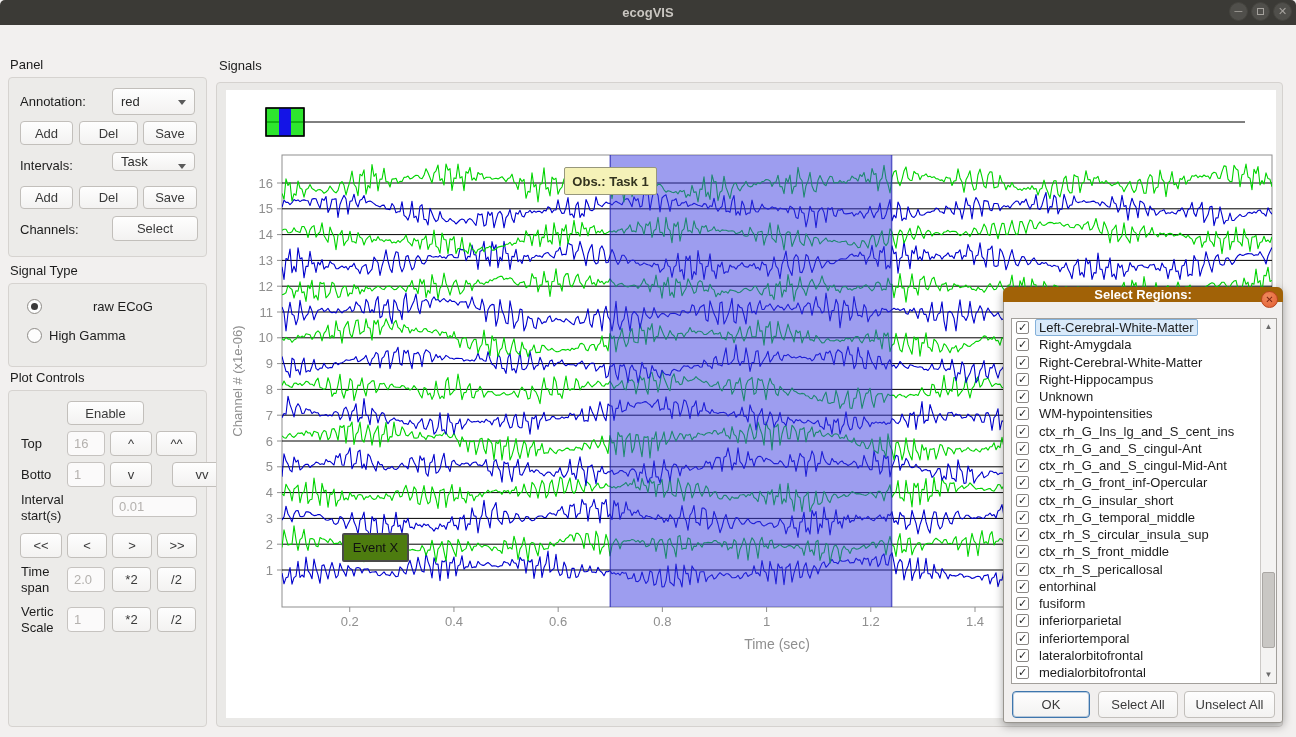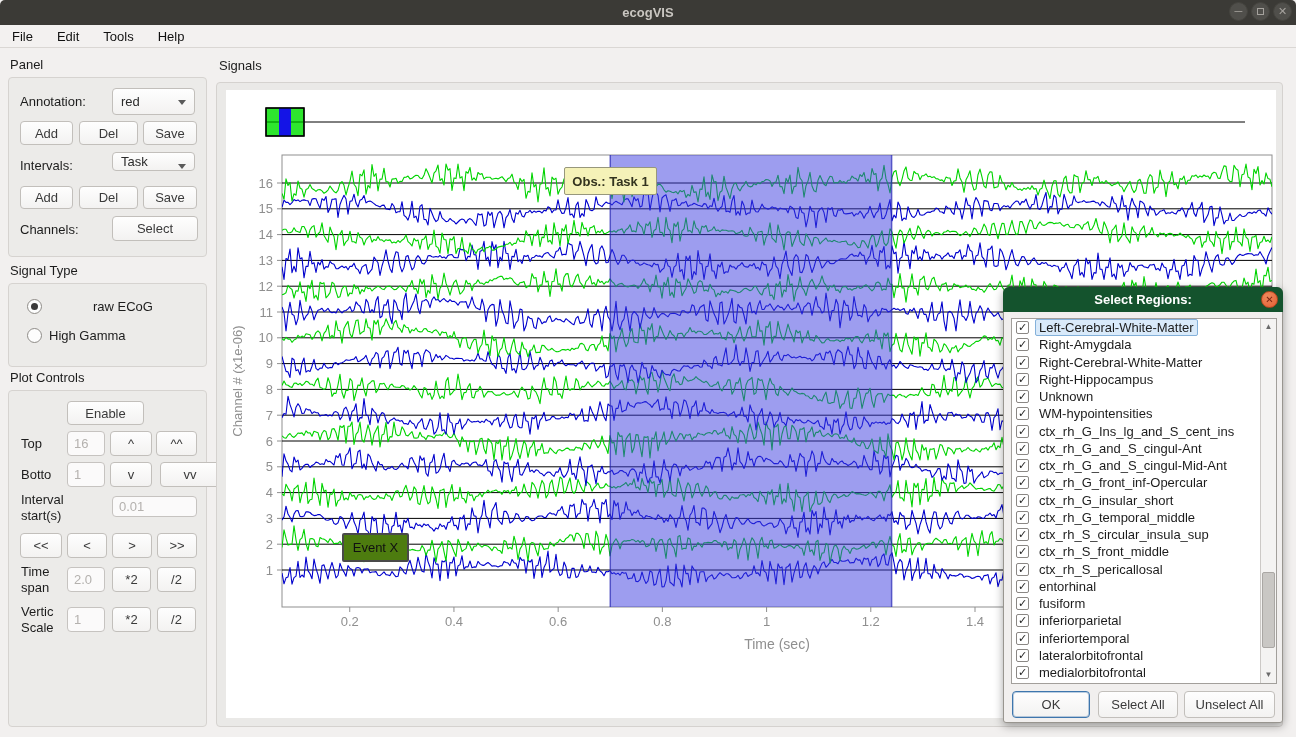--- a/index.html
+++ b/index.html
@@ -45,21 +45,21 @@
 
   .tooltip { position:absolute; left:564px; top:167px; width:93px; height:28px; background:#f5f2b8;
              border:1px solid #97977c; border-radius:2px; display:flex; align-items:center; justify-content:center;
              color:#33331f; font-weight:600; }
   .eventbox { position:absolute; left:342px; top:533px; width:67px; height:29px; background:#4d7c0f;
               border:2px solid #4a4a4a; border-radius:2px; display:flex; align-items:center; justify-content:center; color:#111; }
 
   
   .dialog { position:absolute; left:1003px; top:287px; width:280px; height:436px; background:#f1efee;
             border:1px solid #98958f; border-radius:6px 6px 3px 3px; box-shadow:0 3px 10px rgba(0,0,0,.35); }
-  .dialog-title { position:absolute; left:-1px; top:-1px; width:280px; height:25px; background:#14532d;
+  .dialog-title { position:absolute; left:-1px; top:-1px; width:280px; height:15px; background:#a16207;
                   border-radius:6px 6px 0 0; display:flex; align-items:center; justify-content:center;
                   color:#ffffff; font-weight:bold; }
   .dialog-close { position:absolute; right:5px; top:4px; width:17px; height:17px; border-radius:50%;
                   background:radial-gradient(circle at 35% 30%, #f08a5c, #e25e33); border:1px solid #b8451f;
                   color:#7d2310; font-size:10px; font-weight:bold; display:flex; align-items:center; justify-content:center; }
   .listbox { position:absolute; left:7px; top:30px; width:266px; height:366px; background:#ffffff;
              border:1px solid #a29f9b; overflow:hidden; }
   .lrow { height:17.25px; display:flex; align-items:center; position:relative; padding-left:4px; }
   .lrow .cb { width:13px; height:13px; border:1px solid #8a8784; background:#fff; border-radius:2px;
               font-size:11px; line-height:11px; font-weight:bold; color:#222; text-align:center; margin-right:7px; flex:0 0 13px; }
@@ -79,26 +79,20 @@
     <span class="title">ecogVIS</span>
     <div class="winbtns">
       <span class="winbtn">─</span>
       <span class="winbtn">
           <span class="sq"></span>
         </span>
       <span class="winbtn">✕</span>
     </div>
   </div>
 
-  <div class="menubar">
-    <span class="menuitem">File</span>
-    <span class="menuitem">Edit</span>
-    <span class="menuitem">Tools</span>
-    <span class="menuitem">Help</span>
-  </div>
 
   <div class="heading" style="left:10px;top:57px;">Panel</div>
   <div class="groupbox" style="left:8px;top:77px;width:199px;height:180px;"></div>
 
   <div class="lbl" style="left:20px;top:94px;">Annotation:</div>
   <div class="combo" style="left:112px;top:88px;width:83px;height:27px;">
     <span>red</span>
     <span class="arrow"></span>
   </div>
   <div class="btn" style="left:20px;top:121px;width:53px;height:24px;">Add</div>
@@ -129,21 +123,21 @@
   <div class="btn" style="left:67px;top:401px;width:77px;height:24px;">Enable</div>
 
   <div class="lbl" style="left:21px;top:436px;">Top</div>
   <div class="field" style="left:67px;top:431px;width:38px;height:25px;">16</div>
   <div class="btn" style="left:110px;top:431px;width:42px;height:25px;">^</div>
   <div class="btn" style="left:156px;top:431px;width:41px;height:25px;">^^</div>
 
   <div class="lbl" style="left:21px;top:467px;">Botto</div>
   <div class="field" style="left:67px;top:462px;width:38px;height:25px;">1</div>
   <div class="btn" style="left:110px;top:462px;width:42px;height:25px;">v</div>
-  <div class="btn" style="left:160px;top:462px;width:60px;height:25px;">vv</div>
+  <div class="btn" style="left:172px;top:462px;width:60px;height:25px;">vv</div>
 
   <div class="lbl" style="left:21px;top:492px;width:80px;">Interval start(s)</div>
   <div class="field" style="left:112px;top:496px;width:85px;height:21px;">0.01</div>
 
   <div class="btn" style="left:20px;top:533px;width:42px;height:25px;">&lt;&lt;</div>
   <div class="btn" style="left:67px;top:533px;width:40px;height:25px;">&lt;</div>
   <div class="btn" style="left:112px;top:533px;width:40px;height:25px;">&gt;</div>
   <div class="btn" style="left:157px;top:533px;width:40px;height:25px;">&gt;&gt;</div>
 
   <div class="lbl" style="left:21px;top:564px;width:45px;">Time span</div>

